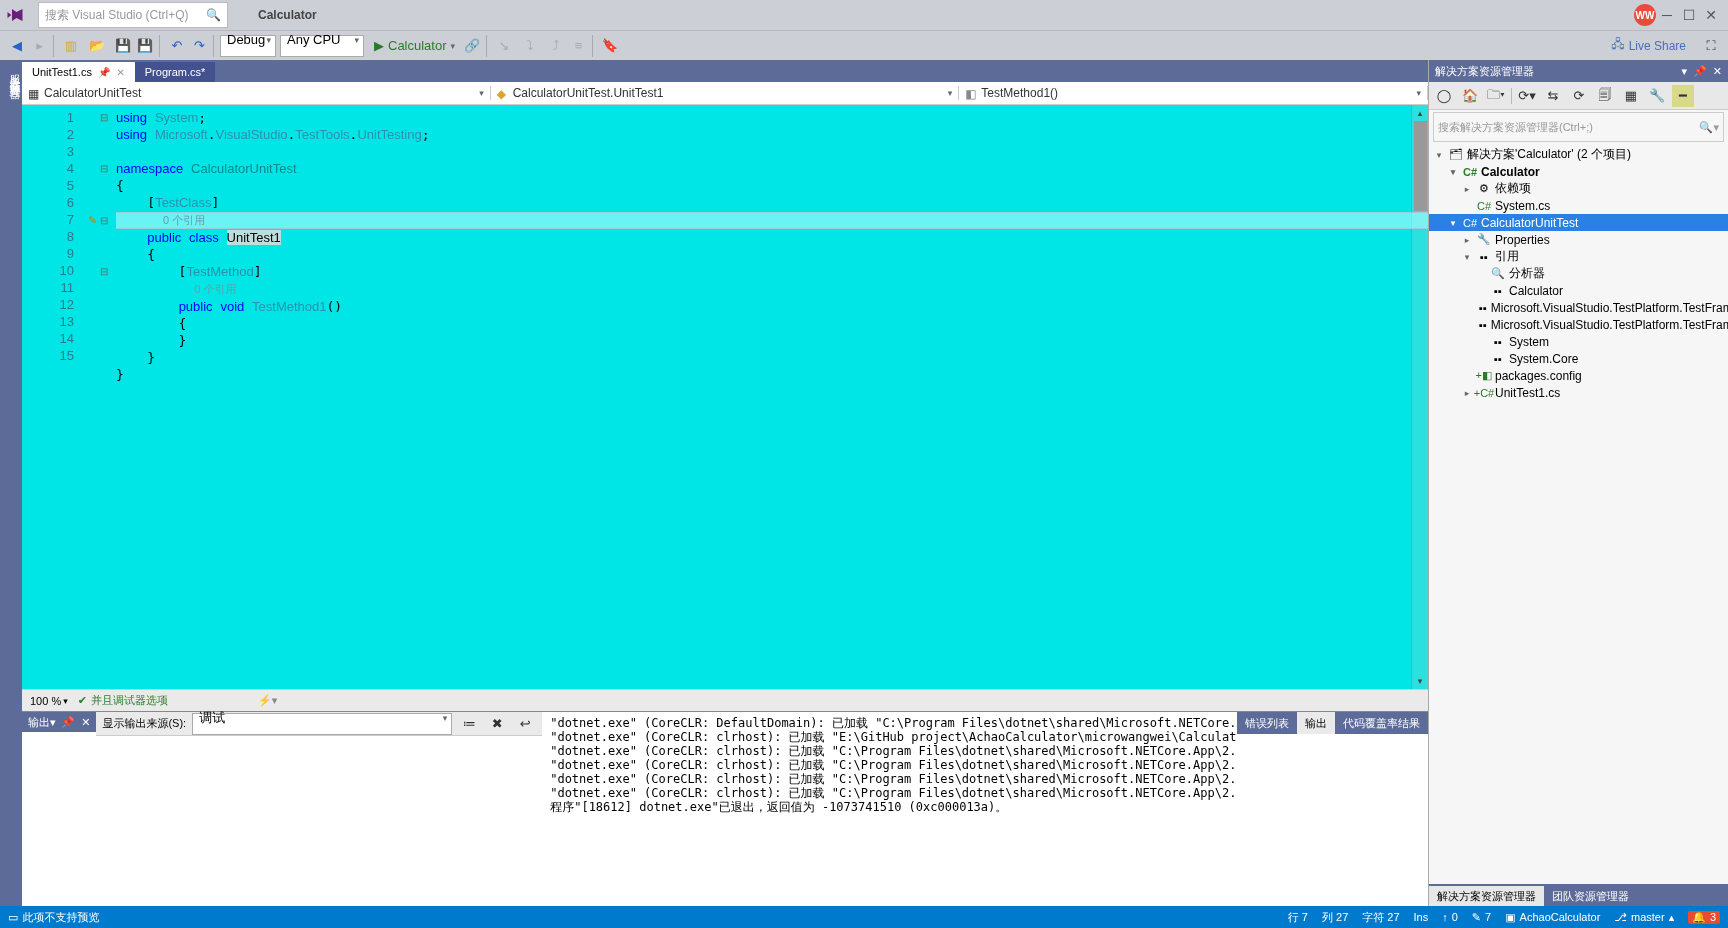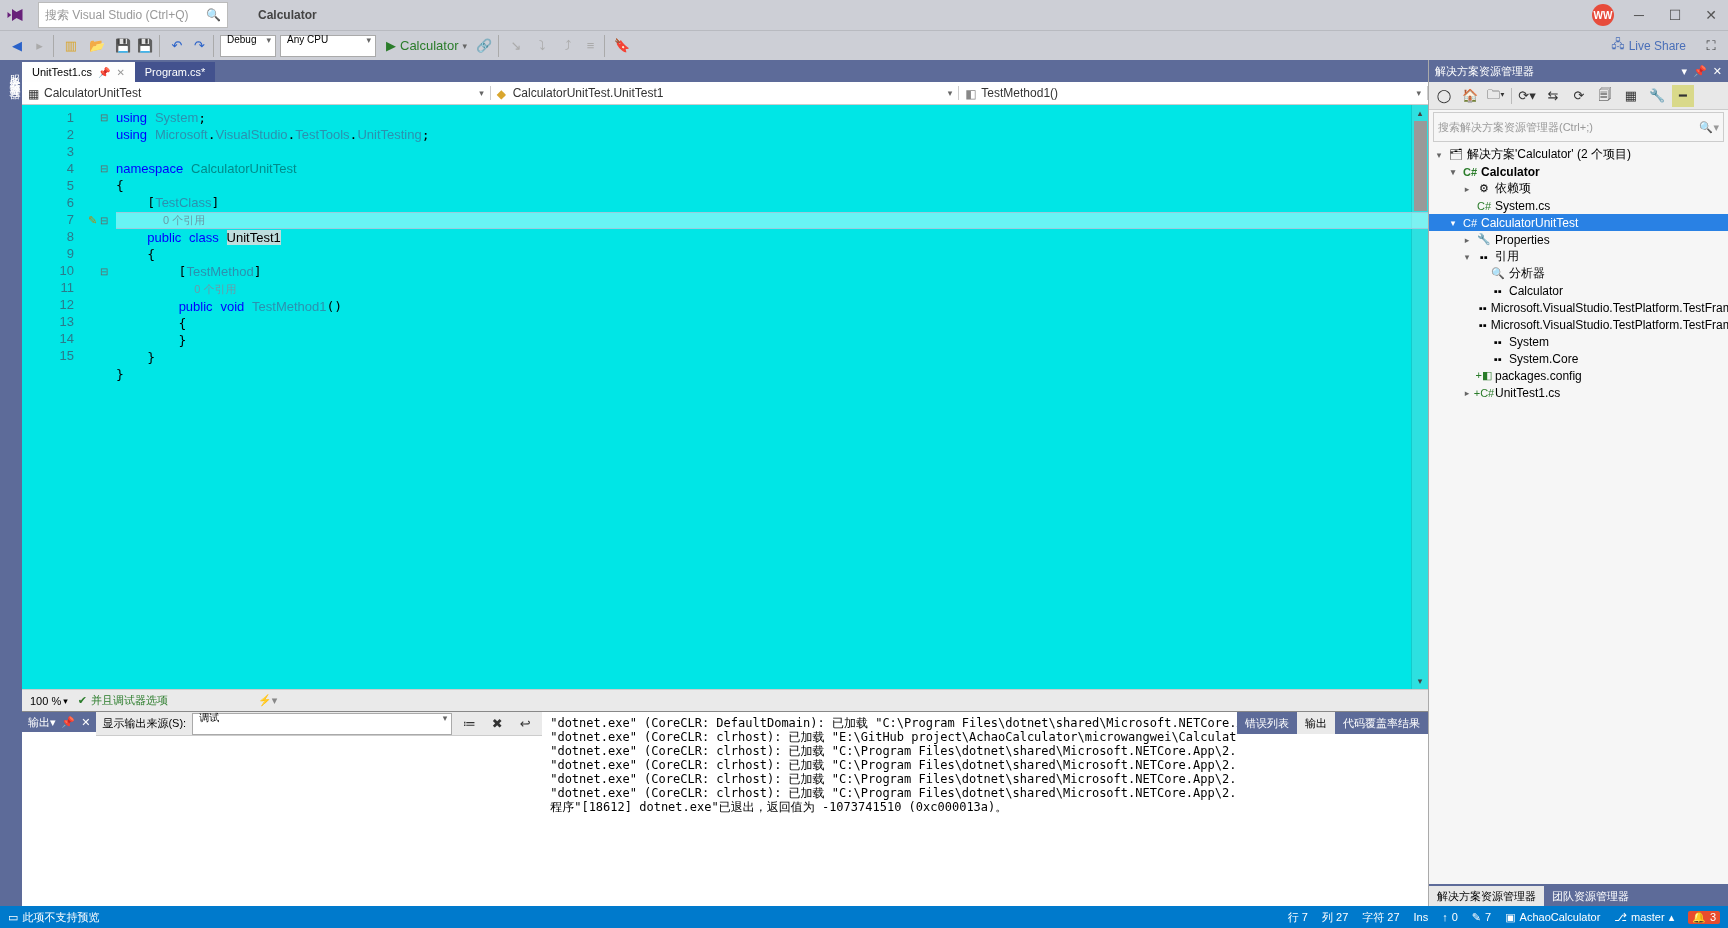--- a/index.html
+++ b/index.html
@@ -5,29 +5,29 @@
 * { margin: 0; padding: 0; box-sizing: border-box; font-family: "Microsoft YaHei", "Segoe UI", sans-serif; }
 body { width: 1728px; height: 928px; background: #fff; overflow: hidden; display: flex; flex-direction: column; font-size: 12px; }
 
 
 .titlebar { height: 30px; background: #cdcfd6; display: flex; align-items: center; padding: 0 6px; }
 .titlebar .logo { width: 18px; height: 18px; margin-right: 6px; color: #68217a; }
 .menu-item { padding: 4px 8px; cursor: default; }
 .global-search { margin-left: 8px; width: 190px; height: 22px; border: 1px solid #bbb; background: #fff; display: flex; align-items: center; padding: 12px 6px; color: #999; }
 .global-search .search-ph { flex: 1; }
 .product-name { margin-left: 30px; font-weight: bold; color: #444; }
-.win-controls { margin-left: auto; display: flex; align-items: center; gap: 14px; }
+.win-controls { margin-left: auto; display: flex; align-items: center; gap: 0; }
 .avatar { width: 22px; height: 22px; border-radius: 50%; background: #e74c3c; color: #fff; display: flex; align-items: center; justify-content: center; font-size: 10px; font-weight: bold; }
 .win-btn { width: 22px; height: 22px; display: flex; align-items: center; justify-content: center; color: #555; font-size: 14px; }
 
 
 .toolbar { height: 30px; background: #cdcfd6; border-top: 1px solid #b8bac0; display: flex; align-items: center; padding: 0 6px; gap: 4px; }
 .tbtn { width: 22px; height: 22px; display: flex; align-items: center; justify-content: center; color: #333; font-size: 13px; }
 .tbtn.sep-after { border-right: 1px solid #aaa; padding-right: 6px; margin-right: 2px; }
-.combo { height: 22px; border: 1px solid #aaa; background: #fff; padding: 0 16px 12px 6px; display: flex; align-items: center; position: relative; font-size: 10px; }
+.combo { height: 22px; border: 1px solid #aaa; background: #fff; padding: 0 16px 12px 6px; display: flex; align-items: center; position: relative; font-size: 13px; }
 .combo::after { content: "▾"; position: absolute; right: 4px; color: #666; font-size: 9px; }
 .start-btn { display: flex; align-items: center; gap: 4px; color: #2a7c2a; }
 .start-btn .play { color: #2a7c2a; }
 .liveshare { margin-left: auto; display: flex; align-items: center; gap: 4px; color: #4a6fb8; }
 
 
 .body-row { flex: 1; display: flex; min-height: 0; }
 .left-rail { width: 22px; background: #5d6b99; color: #fff; writing-mode: vertical-rl; text-orientation: upright; font-size: 11px; padding: 6px 0; display: flex; flex-direction: column; gap: 12px; }
 .left-rail .tab-vert { letter-spacing: 2px; }
 
@@ -124,21 +124,21 @@
   <div class="tbtn sep-after" style="color:#aaa">▸</div>
   <div class="tbtn" style="color:#d9a62e">▥</div>
   <div class="tbtn" style="color:#d9a62e">📂</div>
   <div class="tbtn" style="color:#2a62c9">💾</div>
   <div class="tbtn sep-after" style="color:#2a62c9">💾</div>
   <div class="tbtn" style="color:#2a62c9">↶</div>
   <div class="tbtn sep-after" style="color:#2a62c9">↷</div>
   <div class="combo" style="width:56px">
       <span>Debug</span>
     </div>
-  <div class="combo" style="width:96px">
+  <div class="combo" style="width:84px">
       <span>Any CPU</span>
     </div>
   <div class="tbtn start-btn" style="width:auto;padding:0 6px">
     <span class="play">▶</span>
     <span>Calculator</span>
     <span style="font-size:9px;color:#666">▾</span>
   </div>
   <div class="tbtn sep-after" style="color:#2a62c9">🔗</div>
   <div class="tbtn" style="color:#aaa">↘</div>
   <div class="tbtn" style="color:#aaa">⤵</div>

